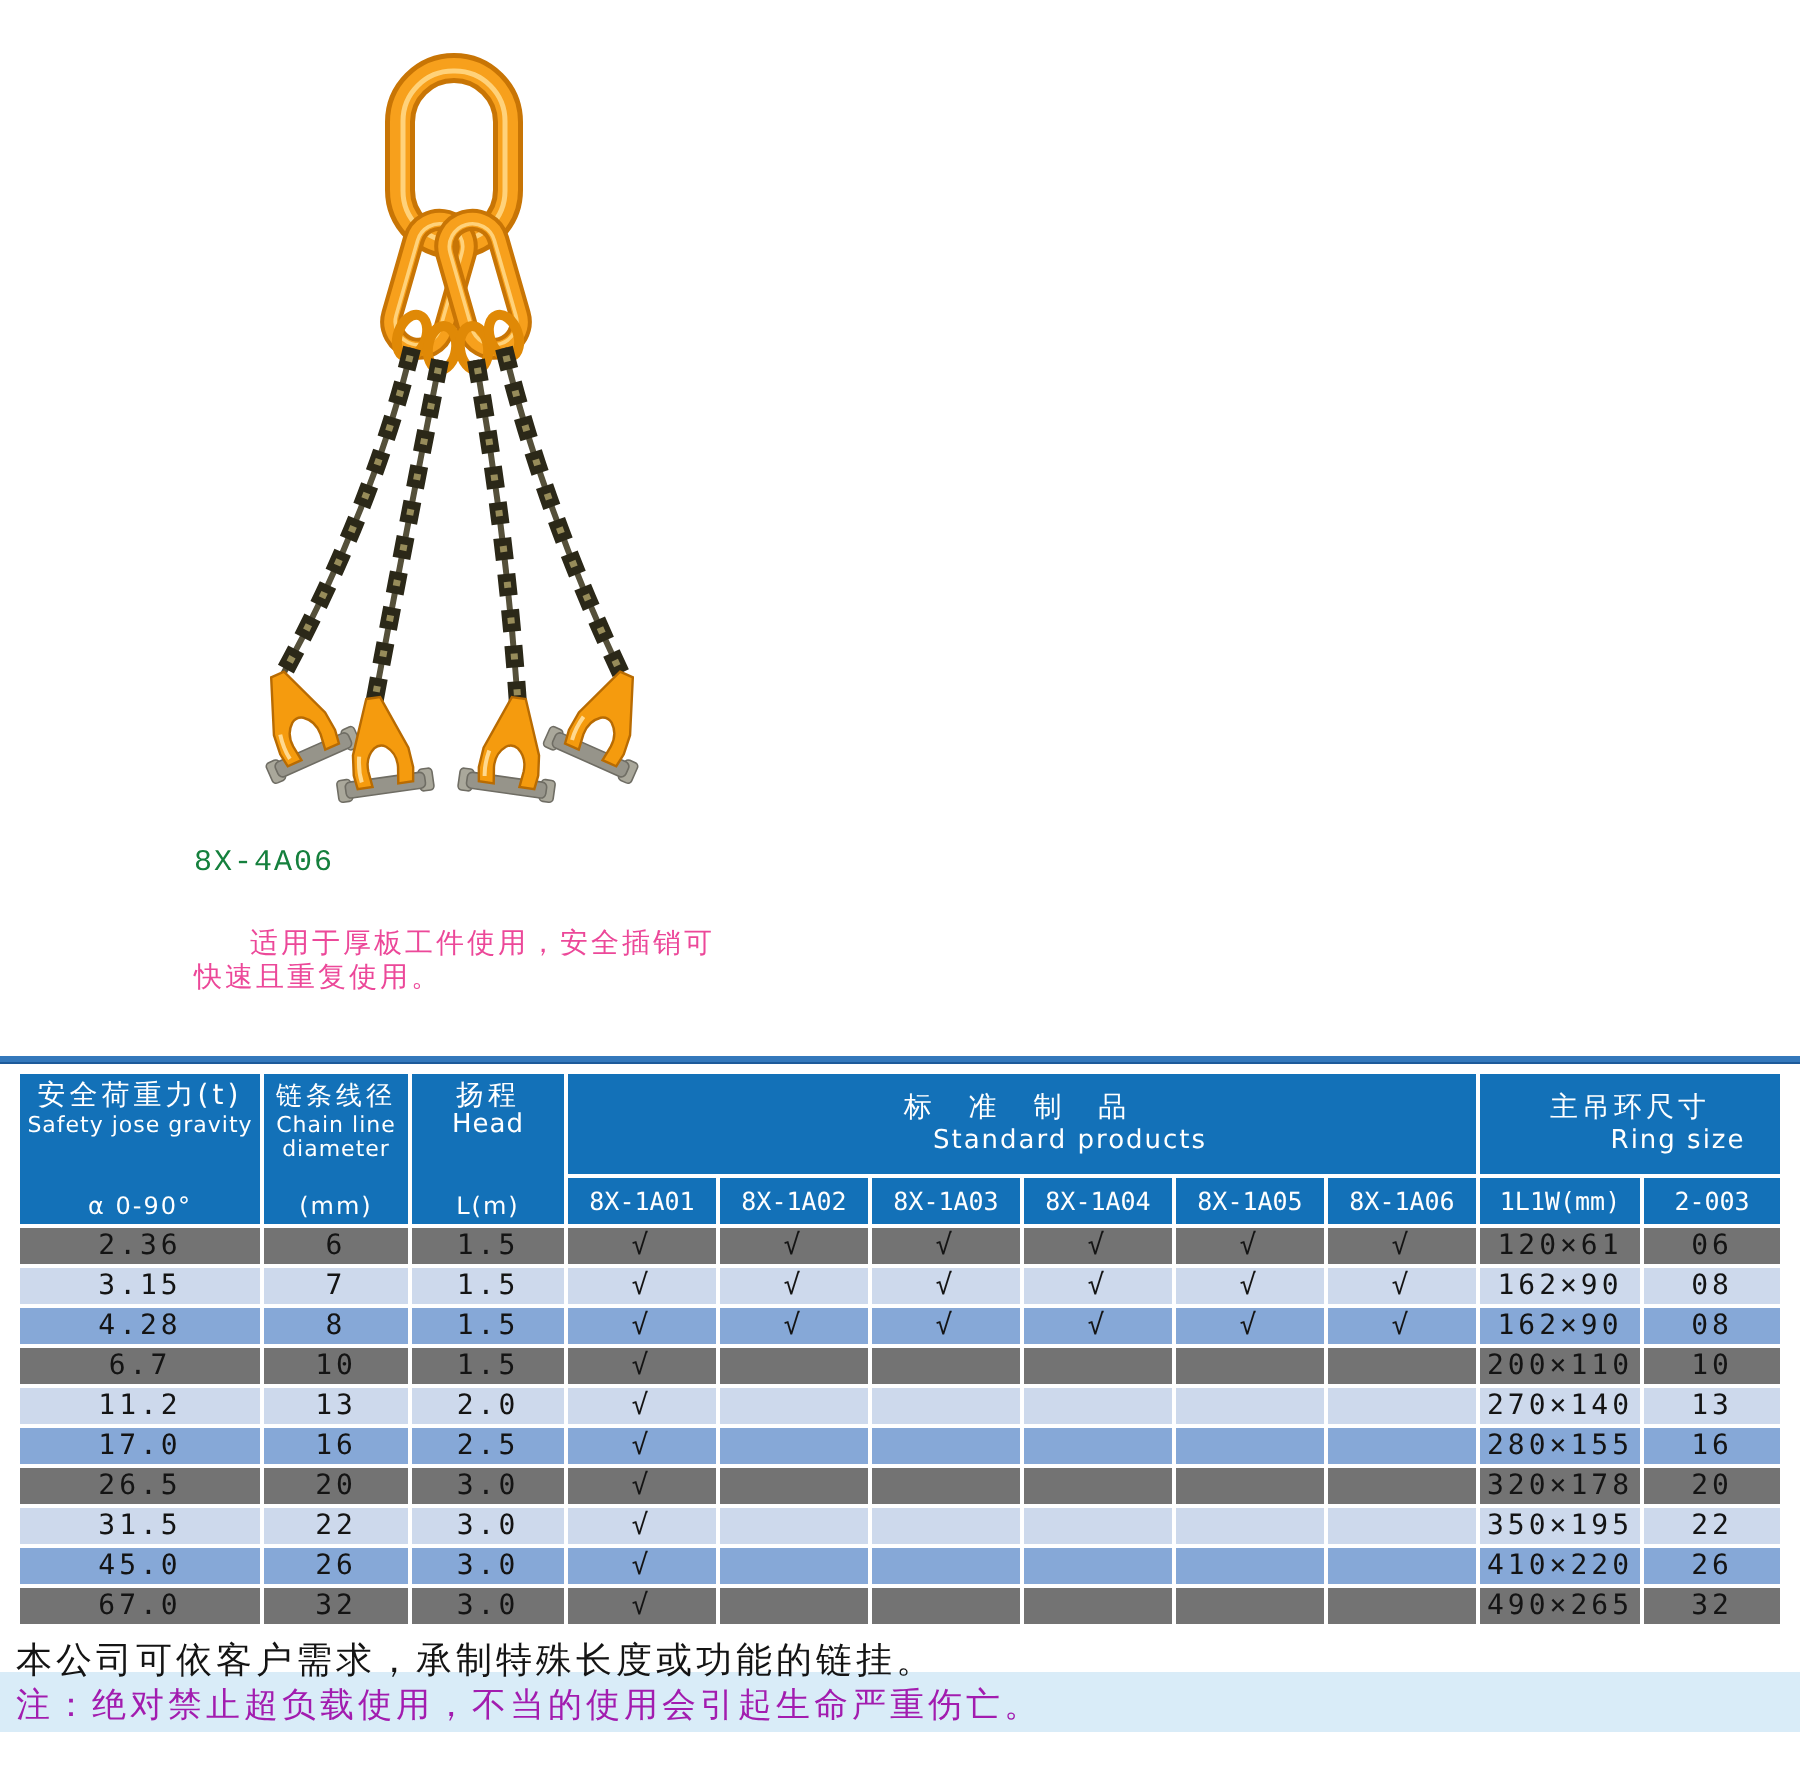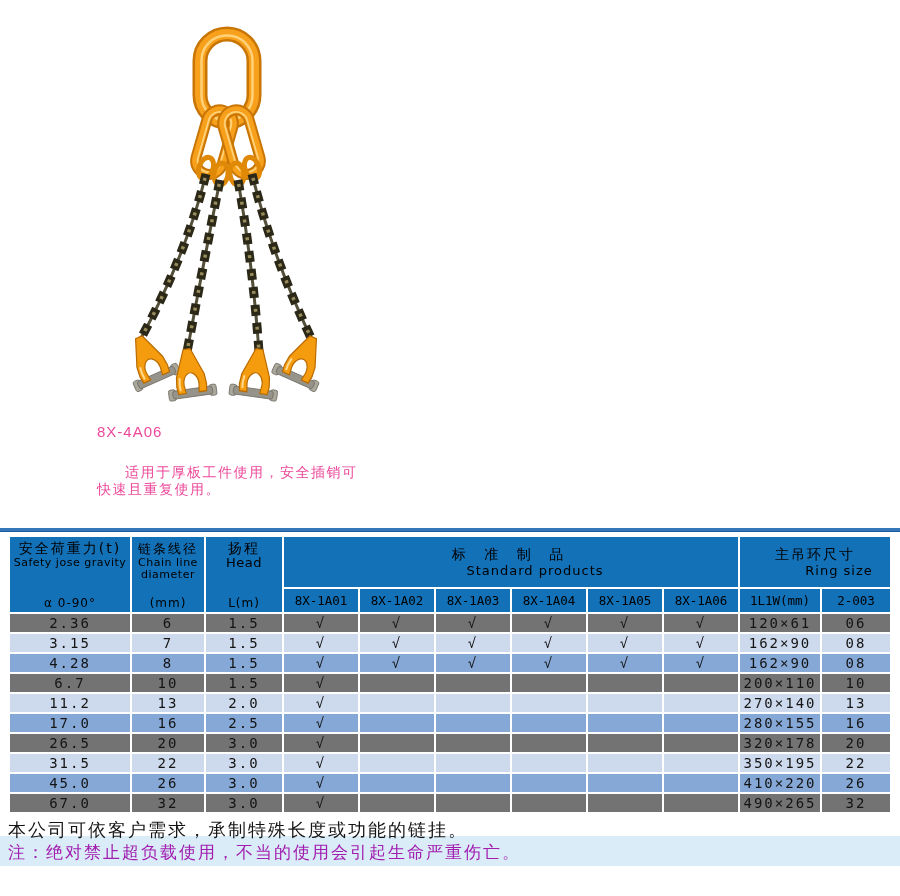--- a/index.html
+++ b/index.html
@@ -7,42 +7,42 @@
     position:relative; width:900px; height:896px; background:#ffffff;
     font-family:"DejaVu Sans", sans-serif; color:#222; overflow:hidden;
   }
 
   
   .sling-wrap { position:absolute; left:100px; top:8px; width:300px; height:412px; }
 
   
   .prod-code {
     position:absolute; left:97px; top:423px;
-    font-family:Liberation Sans, sans-serif; font-size:15px; letter-spacing:1px; color:#ec4899;
+    font-family:Liberation Mono, monospace; font-size:15px; letter-spacing:1px; color:#15803d;
   }
   .prod-desc {
     position:absolute; left:97px; top:464px; width:268px;
     font-size:14px; line-height:17px; letter-spacing:1.5px; color:#ec4899;
     text-indent:2em;
   }
 
   
   .top-rule {
     position:absolute; left:0; top:528px; width:900px; height:3px;
     background:#3478bb; border-bottom:1px solid #1d5a9a;
   }
 
   
   .table-wrap { position:absolute; left:8px; top:535px; }
   table.spec {
     border-collapse:separate; border-spacing:2px; table-layout:fixed;
     width:884px;
   }
   table.spec th {
-    background:#1371b8; color:#000000; font-weight:normal; padding:0;
+    background:#1371b8; color:#ffffff; font-weight:normal; padding:0;
     vertical-align:middle; text-align:center;
   }
   table.spec thead tr.r1 th { height:48px; }
   table.spec thead tr.r2 th { height:22px; }
   .hcell { display:flex; flex-direction:column; justify-content:space-between; height:70px; padding:3px 0 2px 0; }
   .h-zh  { font-size:14px; letter-spacing:2px; line-height:17px; }
   .h-en  { font-size:11px; letter-spacing:0.5px; line-height:12px; }
   .h-unit{ font-size:12px; letter-spacing:1px; line-height:14px; }
   .h-zh.sp { letter-spacing:7px; }
   .h-en2 { font-size:13px; letter-spacing:1px; line-height:15px;margin-left:48px; }

